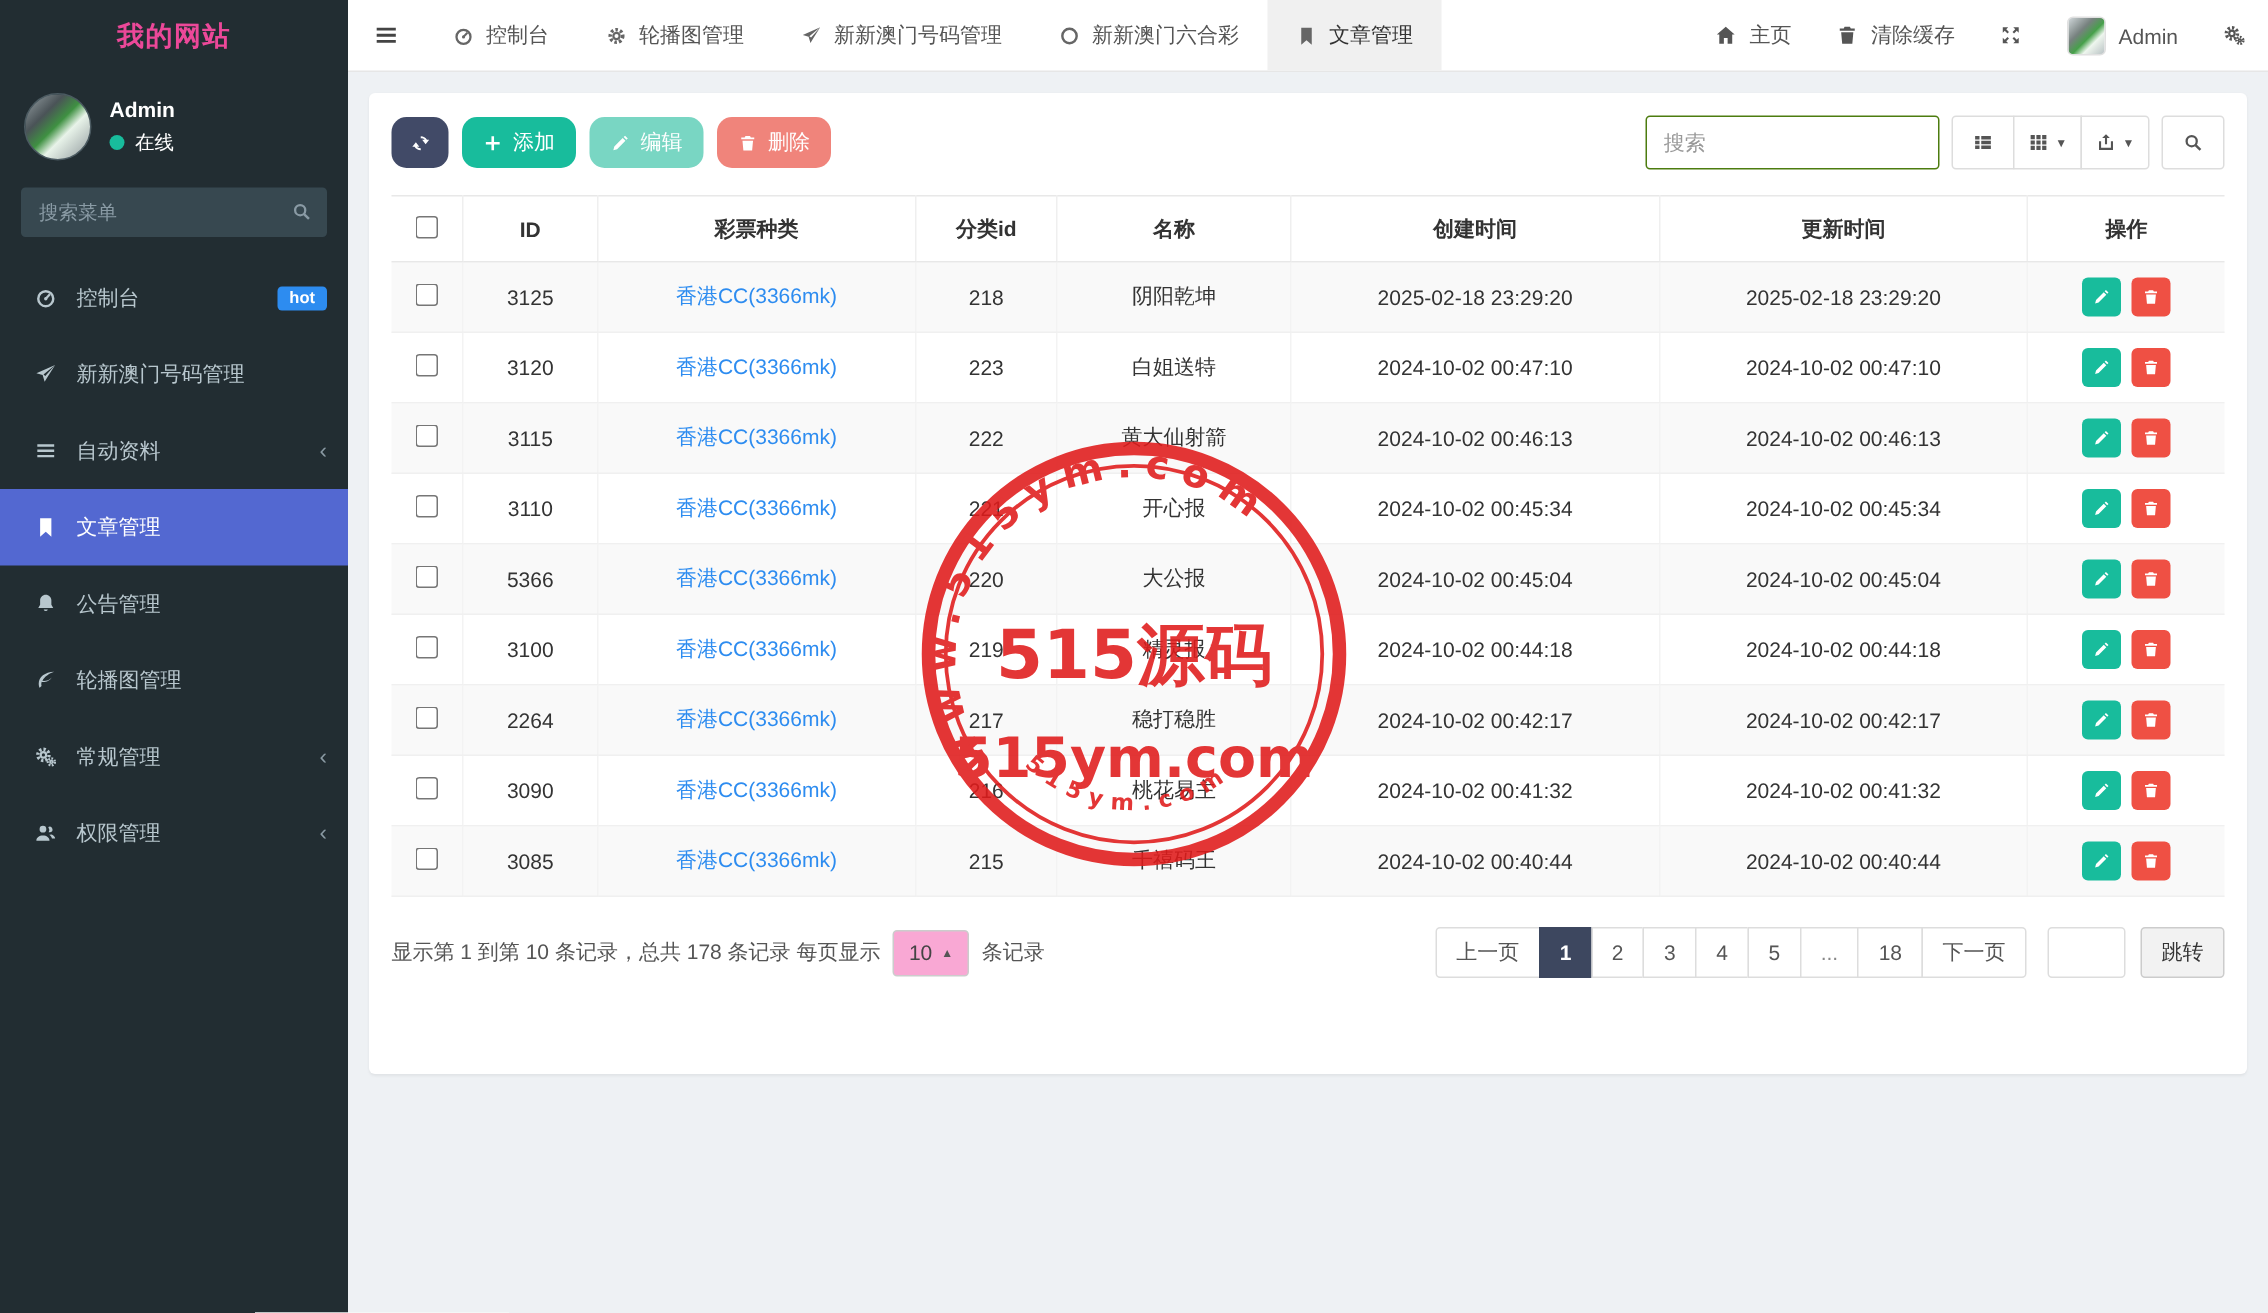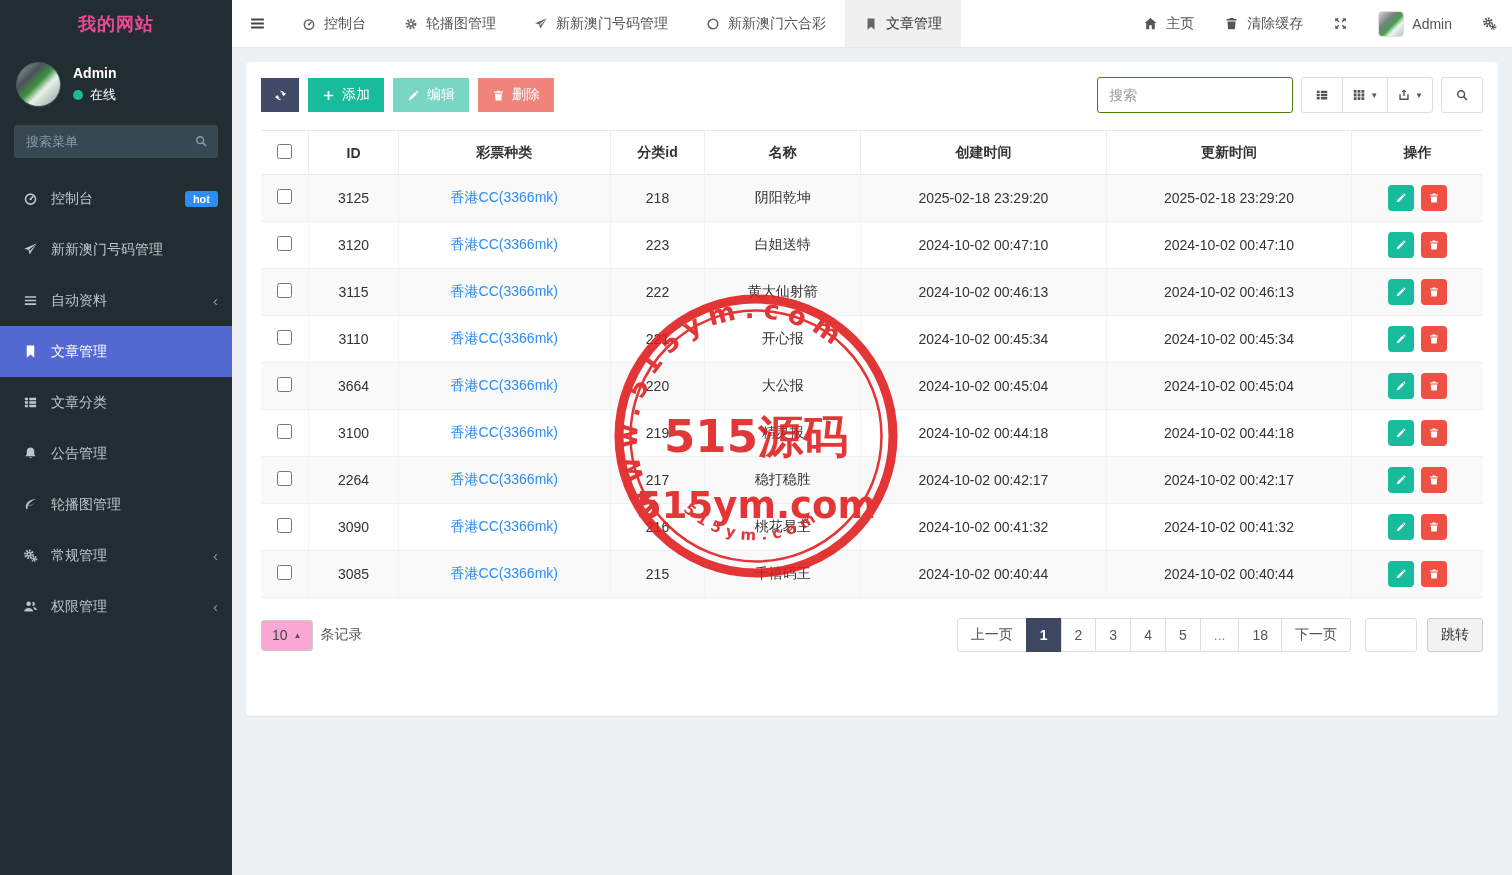--- a/index.html
+++ b/index.html
@@ -52,21 +52,21 @@
   .top-right-item { display:flex; align-items:center; gap:8px; padding: 0 15px; cursor:pointer; color:#555; }
   .top-right-item .ic { width:15px; height:15px; color:#555; }
   .avatar-sm { width:26px; height:26px; border-radius:4px; border:1px solid #e0e0e0;
     background: linear-gradient(135deg,#cfd6d9 0%,#77817f 35%,#46a04a 55%,#eef6ee 70%,#b9c2c4 100%); }
 
   
   .content { padding: 14px; flex:1; }
   .panel { background:#fff; border-radius:4px; box-shadow: 0 1px 2px rgba(0,0,0,.06);
     min-height: 654px; padding-bottom: 20px; }
   .toolbar { display:flex; align-items:center; padding: 15px; }
-  .btn { border:none; border-radius:0; height:34px; font-size:14px; color:#fff;
+  .btn { border:none; border-radius:10px; height:34px; font-size:14px; color:#fff;
     display:inline-flex; align-items:center; gap:7px; cursor:pointer; padding:0 14px;
     font-family: inherit; }
   .btn .ic { width:13px; height:13px; }
   .btn-refresh { width:38px; justify-content:center; background:#414a67; padding:0; }
   .btn-refresh .ic { width:15px; height:15px; }
   .btn-add { background:#18bc9c; margin-left:9px; }
   .btn-edit { background:#79d6c3; margin-left:9px; }
   .btn-del { background:#f0847b; margin-left:9px; }
   .toolbar-right { margin-left:auto; display:flex; align-items:center; }
   .tb-search { width:196px; height:36px; border:1px solid #4d7c0f; border-radius:3px;
@@ -242,26 +242,20 @@
             <use href="#i-bars"></use>
           </svg>
           <span>自动资料</span>
           <span class="chev">‹</span>
         </div>
         <div class="side-item active">
           <svg class="ic">
             <use href="#i-bookmark"></use>
           </svg>
           <span>文章管理</span>
-        </div>
-        <div class="side-item">
-          <svg class="ic">
-            <use href="#i-thlist"></use>
-          </svg>
-          <span>文章分类</span>
         </div>
         <div class="side-item">
           <svg class="ic">
             <use href="#i-bell"></use>
           </svg>
           <span>公告管理</span>
         </div>
         <div class="side-item">
           <svg class="ic">
             <use href="#i-leaf"></use>
@@ -491,21 +485,21 @@
                       <use href="#i-pencil"></use>
                     </svg>
                   </button><button class="op-btn op-del">
                     <svg class="ic">
                       <use href="#i-trash"></use>
                     </svg>
                   </button></td>
               </tr>
               <tr>
                 <td class="col-check"><input type="checkbox" style=""></td>
-                <td class="col-id">3664</td>
+                <td class="col-id">5366</td>
                 <td class="col-type col-link"><a>香港CC(3366mk)</a></td>
                 <td class="col-cat">220</td>
                 <td class="col-name">大公报</td>
                 <td class="col-time">2024-10-02 00:45:04</td>
                 <td class="col-time">2024-10-02 00:45:04</td>
                 <td class="col-ops"><button class="op-btn op-edit">
                     <svg class="ic">
                       <use href="#i-pencil"></use>
                     </svg>
                   </button><button class="op-btn op-del">
@@ -584,20 +578,21 @@
                     <svg class="ic">
                       <use href="#i-trash"></use>
                     </svg>
                   </button></td>
               </tr>
             </tbody>
         </table>
 
         <div class="table-footer">
           <div class="pg-info">
+            <span>显示第 1 到第 10 条记录，总共 178 条记录 每页显示</span>
             <span class="perpage">
               <span>10</span>
               <span class="caret">▲</span>
             </span>
             <span>条记录</span>
           </div>
           <div class="pager" id="pager">
               <button class="page-btn">上一页</button>
               <button class="page-btn active">1</button>
               <button class="page-btn">2</button>

